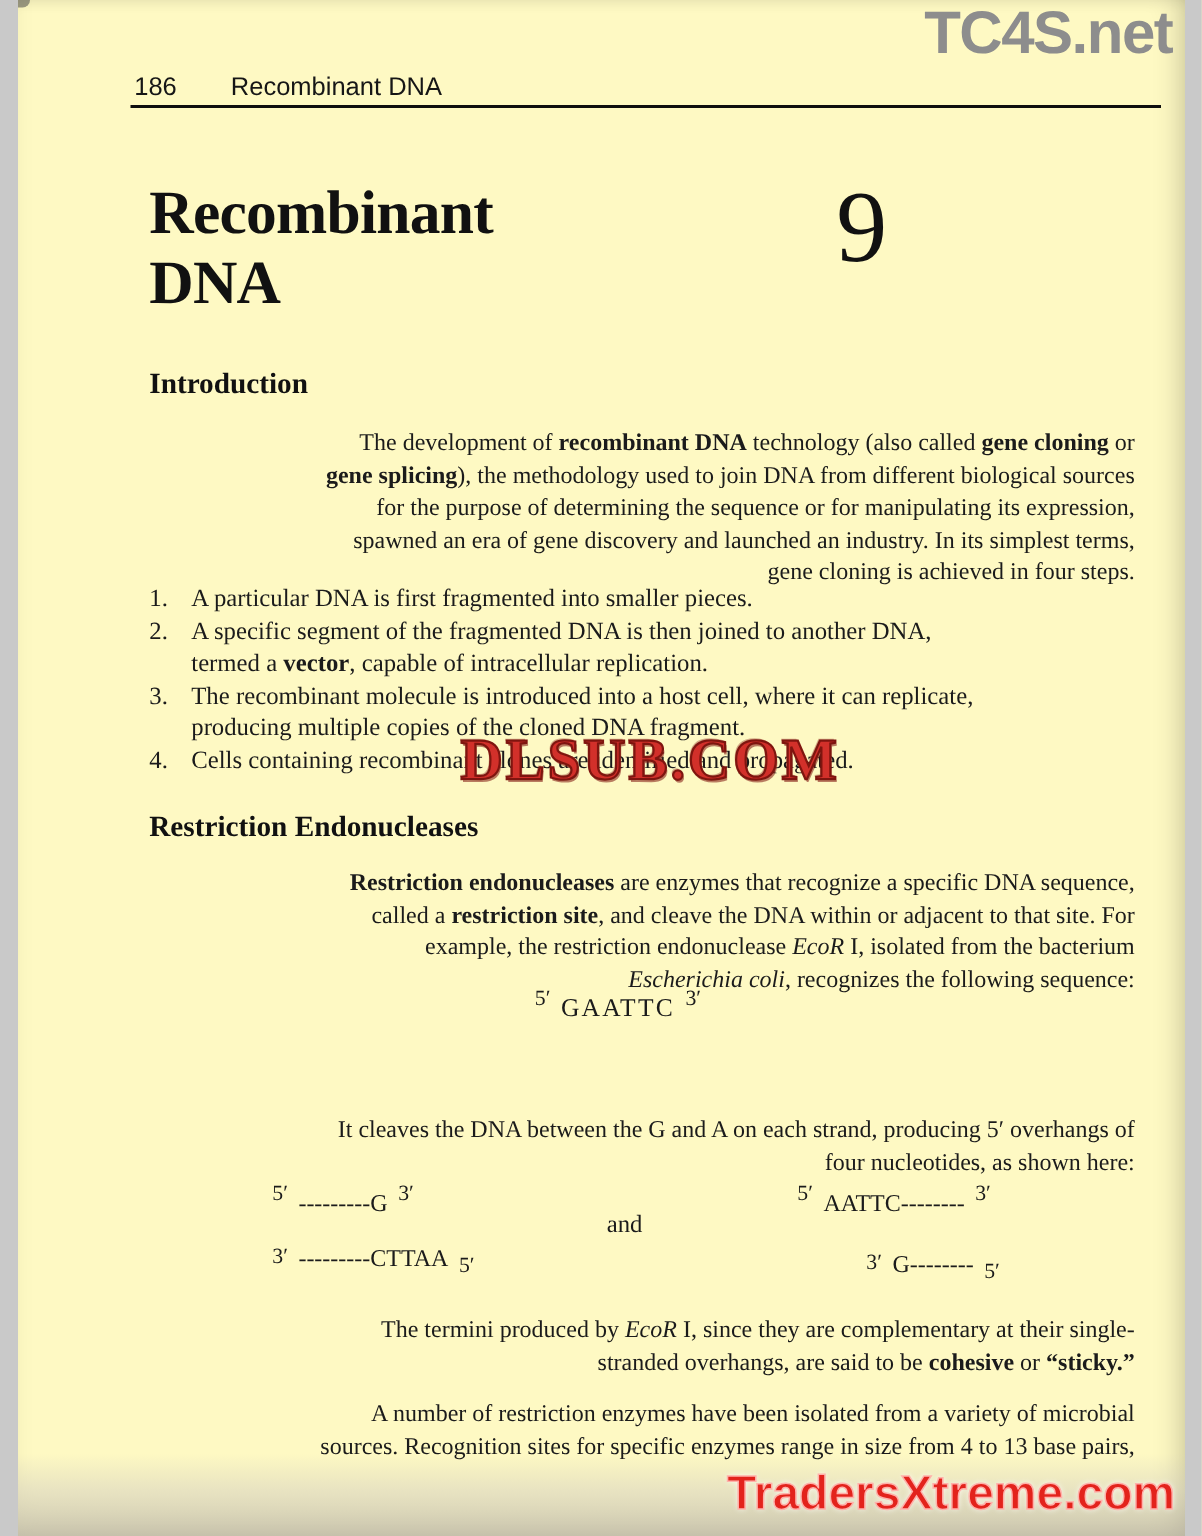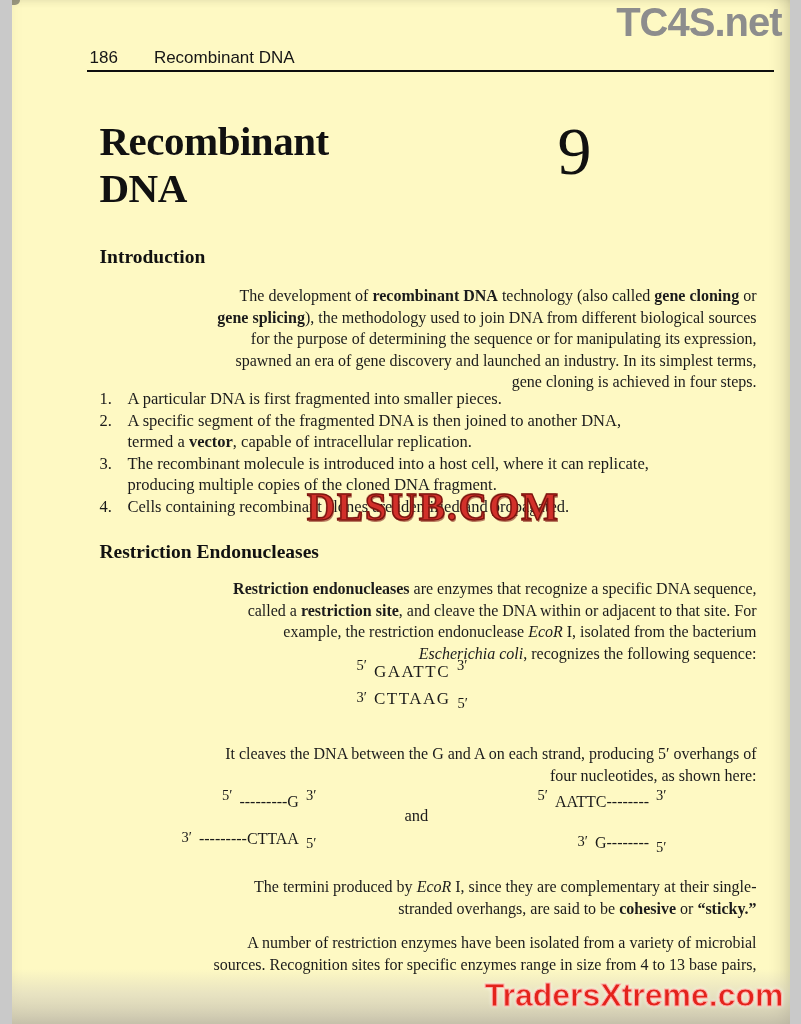--- a/index.html
+++ b/index.html
@@ -66,21 +66,21 @@
   .bases { letter-spacing:1.5px; font-size:17px; }
   .dashes { letter-spacing:0px; font-size:16px; }
   .prime { font-size:14.5px; position:relative; margin:0 7px; }
   .prime.up { top:-7px; }
   .prime.mid { top:-2px; }
   .prime.dn { top:4px; }
 
   .frag-block { position:absolute; top:792px; left:0; width:801px; height:70px; font-size:16.5px; }
   .frag-left { position:absolute; left:163px; top:0; }
   .frag-right { position:absolute; left:513px; top:0; }
-  .frag-row { white-space:nowrap;text-align:right; }
+  .frag-row { white-space:nowrap; }
   .frag-left .frag-row.bottom { margin-top:17px; }
   .frag-right .frag-row.bottom { margin-top:21px; margin-left:46px; }
   .conj { position:absolute; left:393px; top:14px; font-size:16.5px; }
 
   b { font-weight:bold; }
   i { font-style:italic; }
 </style>
 </head>
 <body>
 
@@ -125,23 +125,20 @@
   <div class="wm-mid">DLSUB.COM</div>
 
   <h2 class="sec-head restriction">Restriction Endonucleases</h2>
 
   <p class="body-text p-r1"><b>Restriction endonucleases</b><span> are enzymes that recognize a specific DNA sequence,</span><br><span>called a </span><b>restriction site</b><span>, and cleave the DNA within or adjacent to that site. For</span><br><span>example, the restriction endonuclease </span><i>EcoR</i><span> I, isolated from the bacterium</span><br><i>Escherichia coli</i><span>, recognizes the following sequence:</span></p>
 
   <div class="seq-block">
     <div class="seq-row">
       <span class="prime up">5′</span><span class="bases">GAATTC</span><span class="prime up">3′</span>
     </div>
-    <div class="seq-row">
-      <span class="prime mid">3′</span><span class="bases">CTTAAG</span><span class="prime dn">5′</span>
-    </div>
   </div>
 
   <p class="body-text p-r2"><span>It cleaves the DNA between the G and A on each strand, producing 5′ overhangs of</span><br><span>four nucleotides, as shown here:</span></p>
 
   <div class="frag-block">
     <div class="frag-left">
       <div class="frag-row top">
         <span class="prime up">5′</span><span class="dashes">---------G</span><span class="prime up">3′</span>
       </div>
       <div class="frag-row bottom">

